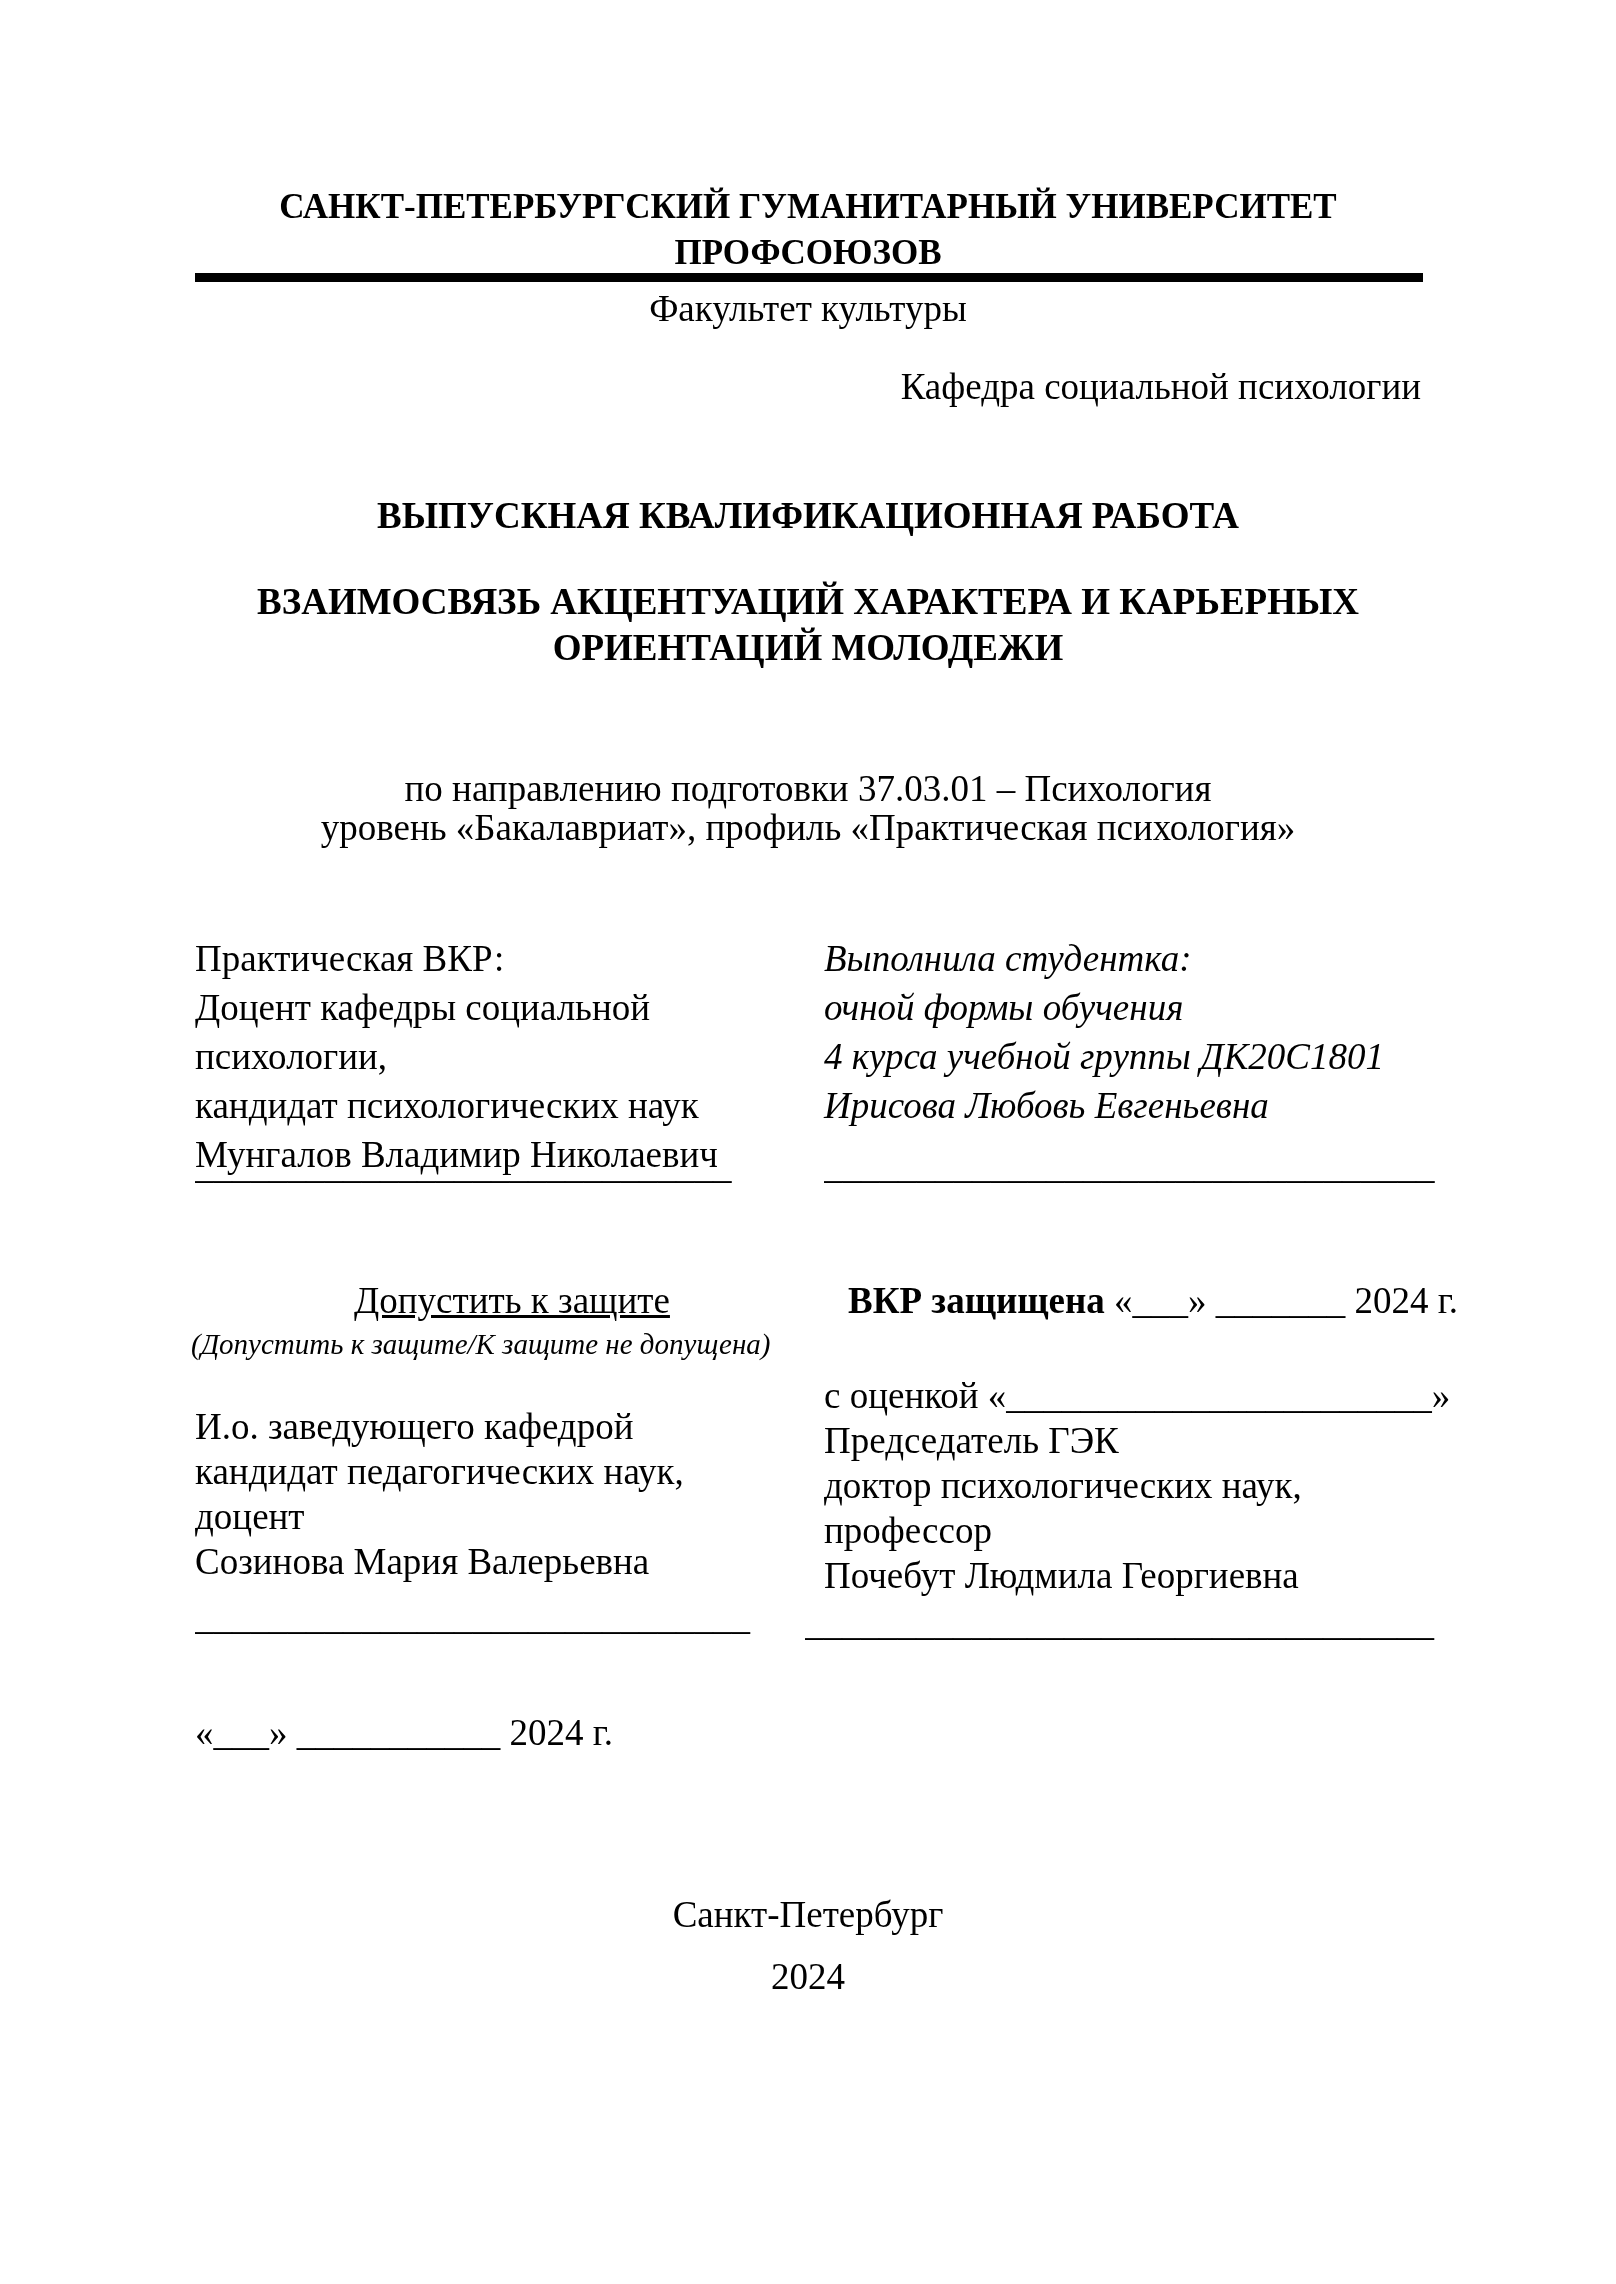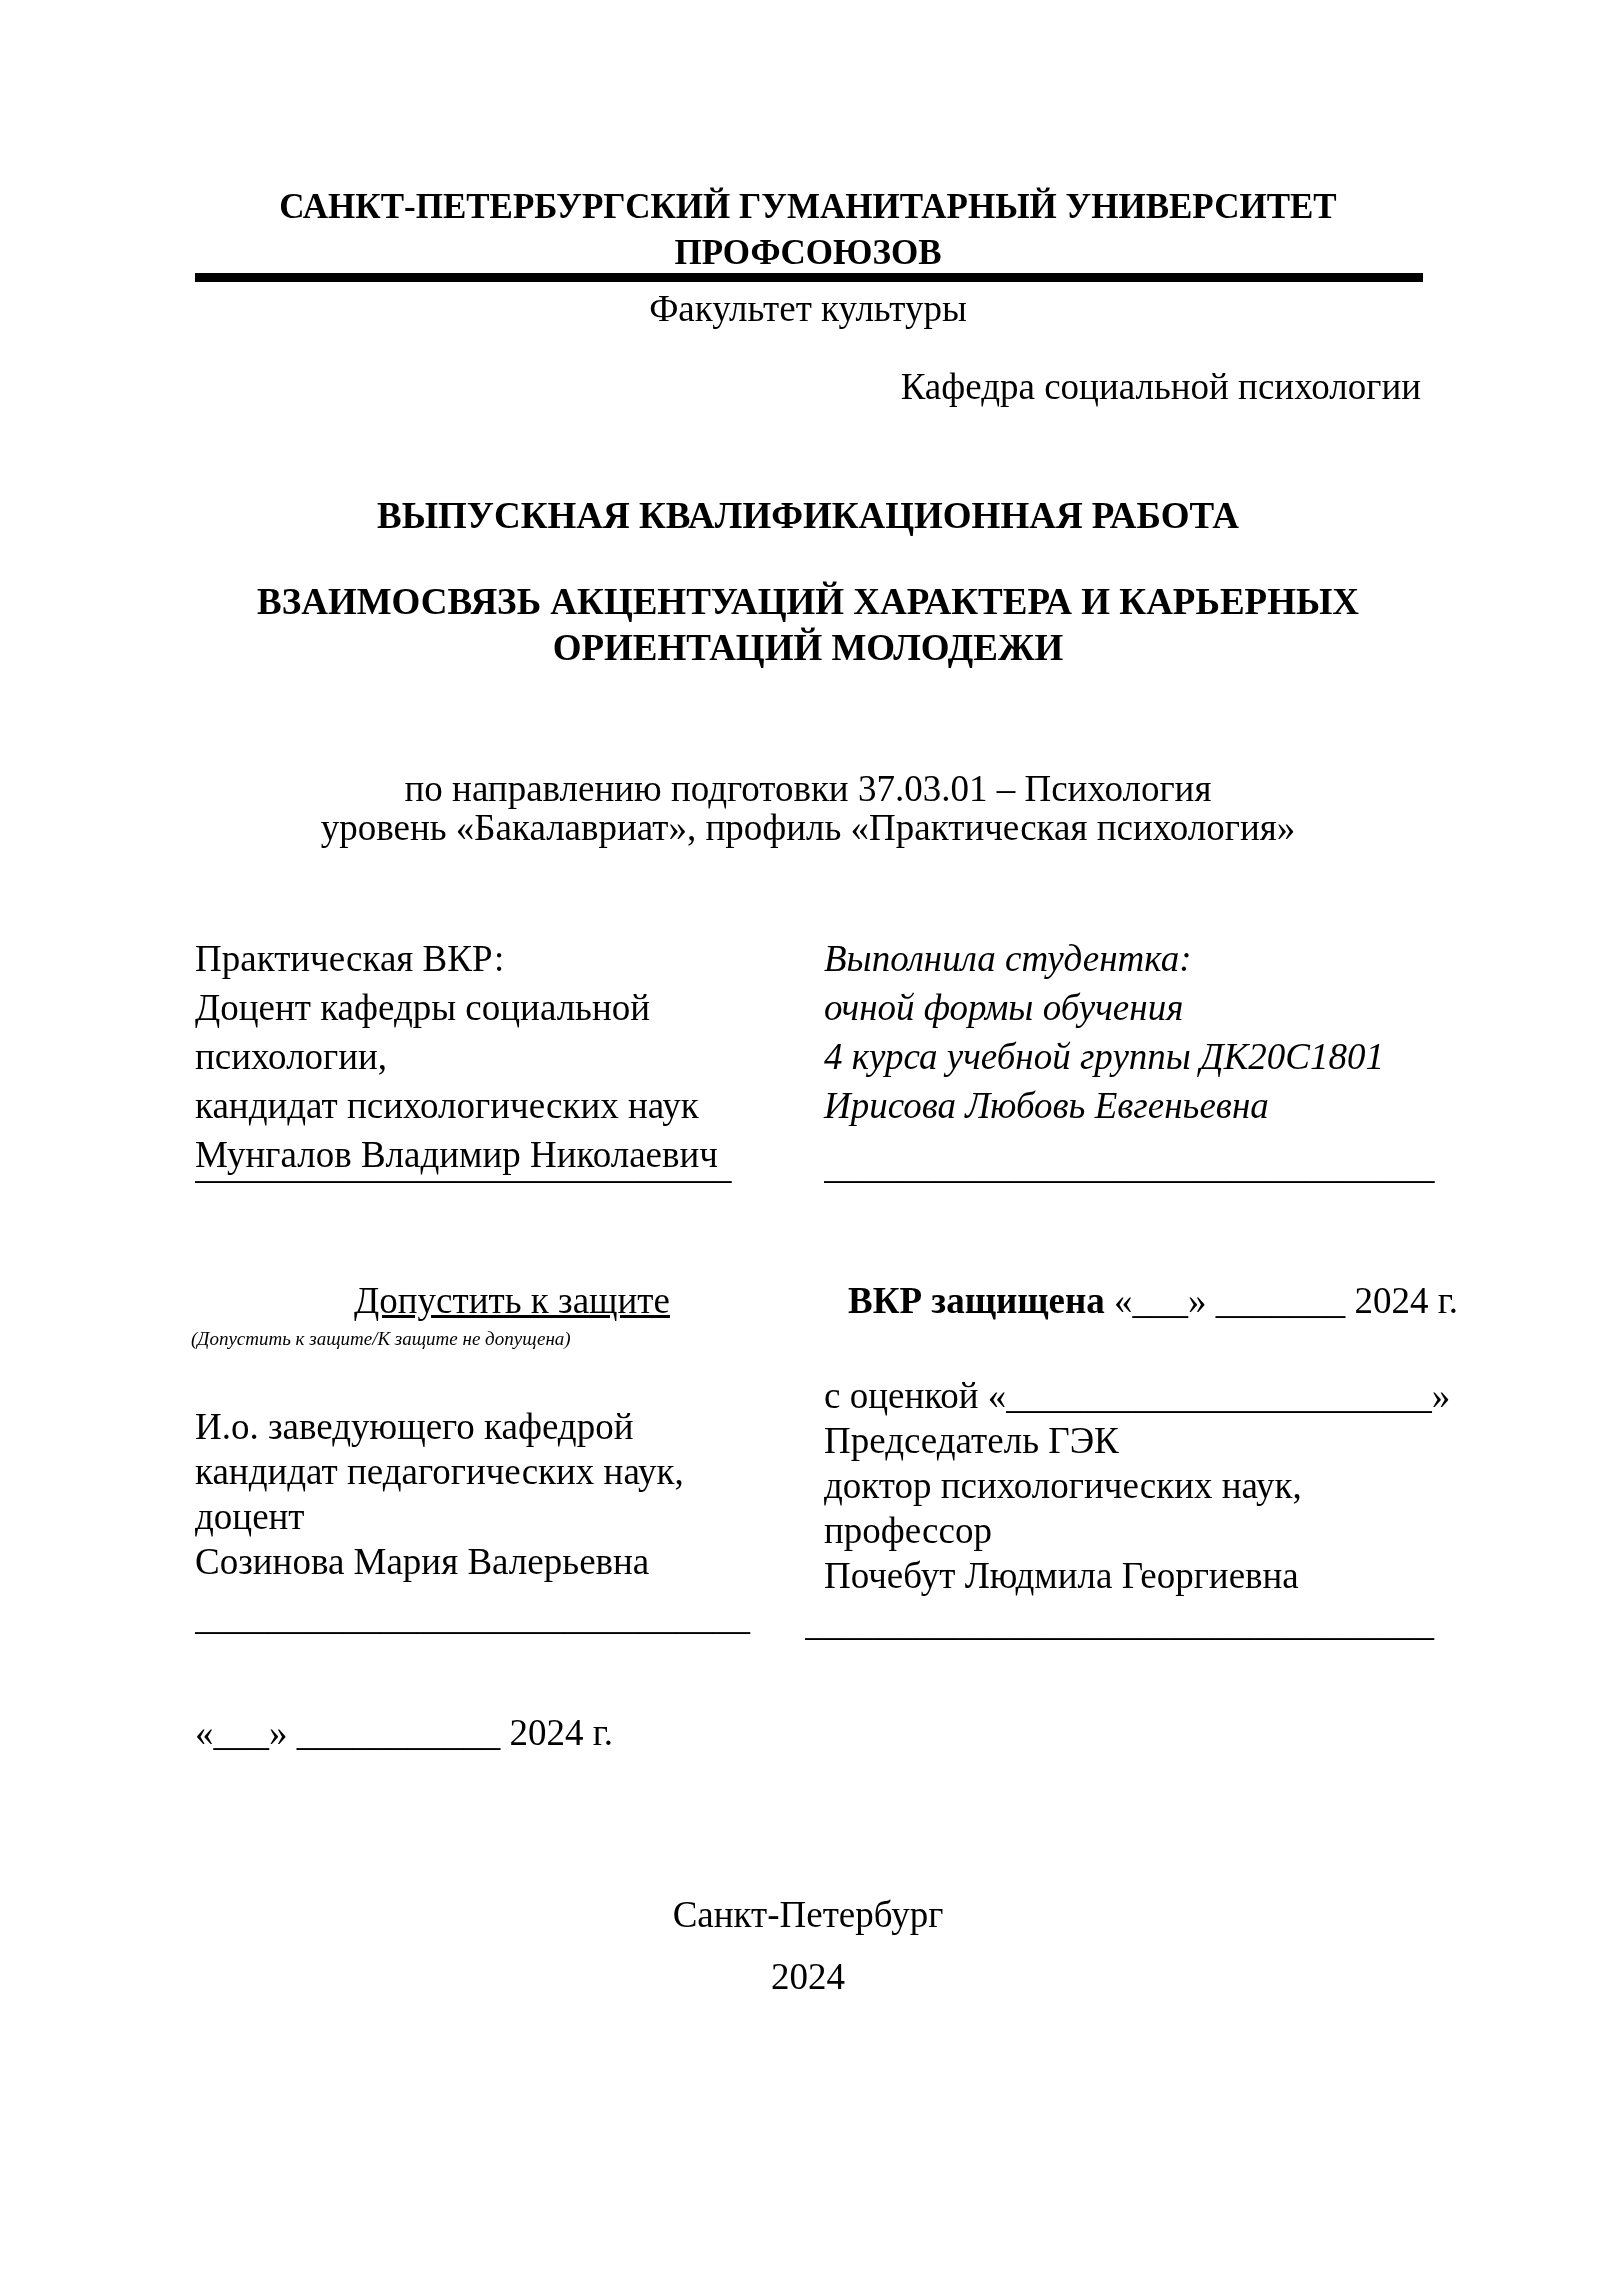--- a/index.html
+++ b/index.html
@@ -17,21 +17,21 @@
     overflow:hidden;
     padding-left:28px;
   }
   .abs{position:absolute;}
   .center{text-align:center;}
   .right{text-align:right;}
   .bold{font-weight:bold;}
   .italic{font-style:italic;}
   .fs-body{font-size:37px;}
   .fs-head{font-size:35px;}
-  .fs-note{font-size:19px;}
+  .fs-note{font-size:29px;}
   .block{line-height:49px;}
   .block-tight{line-height:45px;}
   .block-right2{line-height:45px;}
   .divider{
     background:#000000;
     height:8.6px;
   }
   .underline{text-decoration:underline;margin-left:40px;}
   .sig{
     white-space:nowrap;

